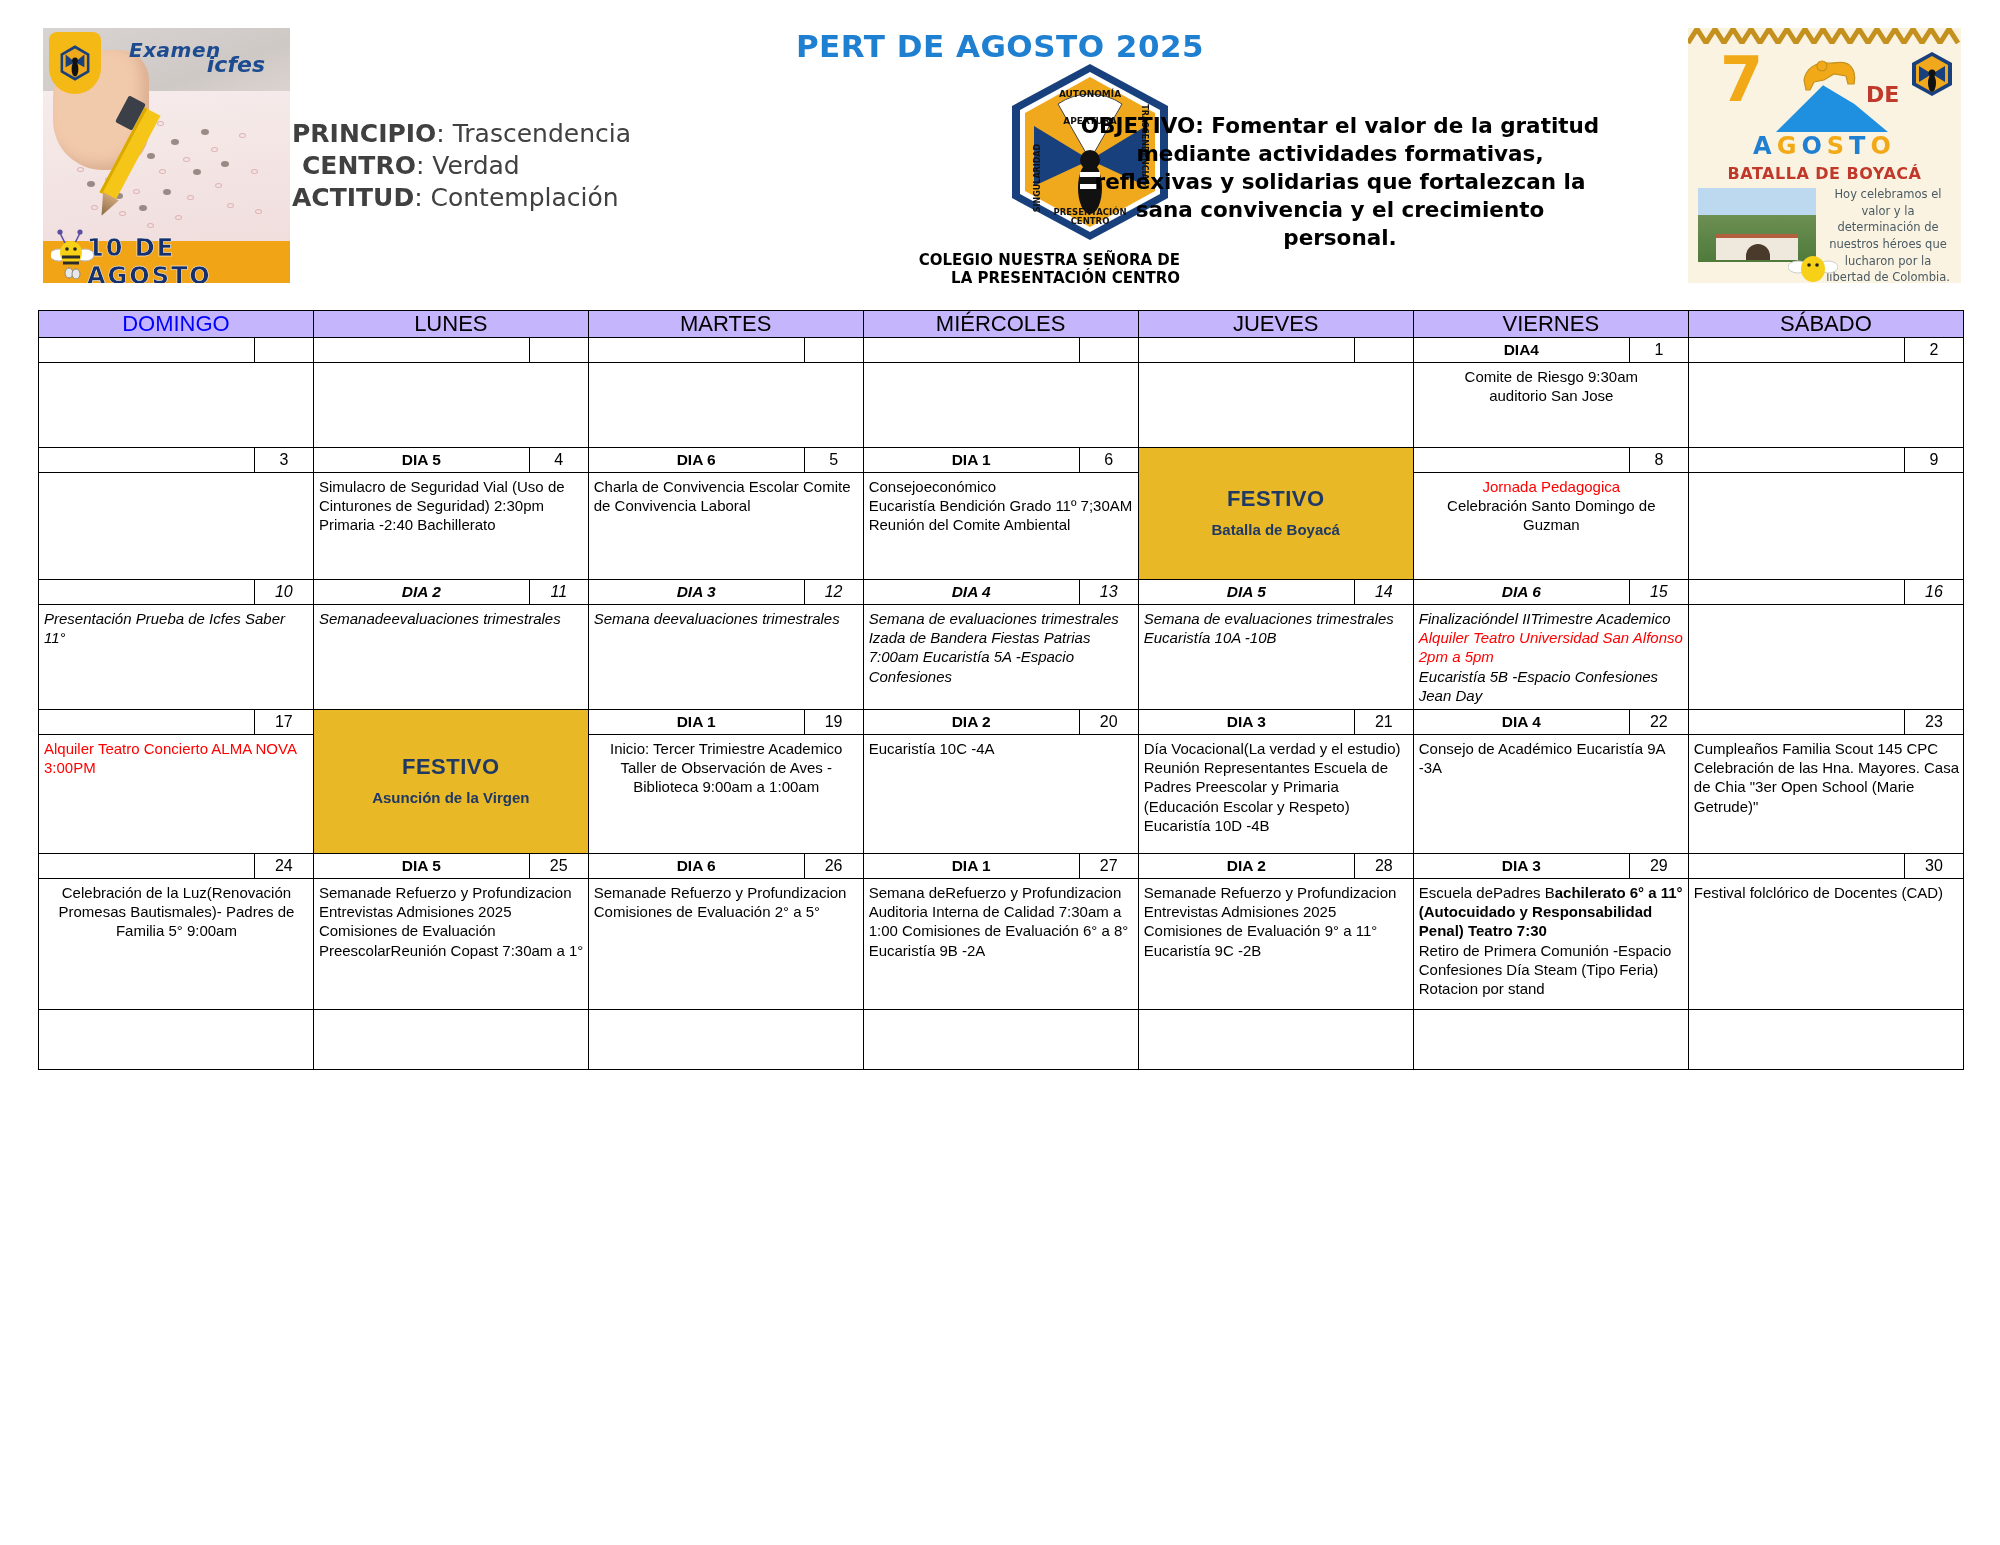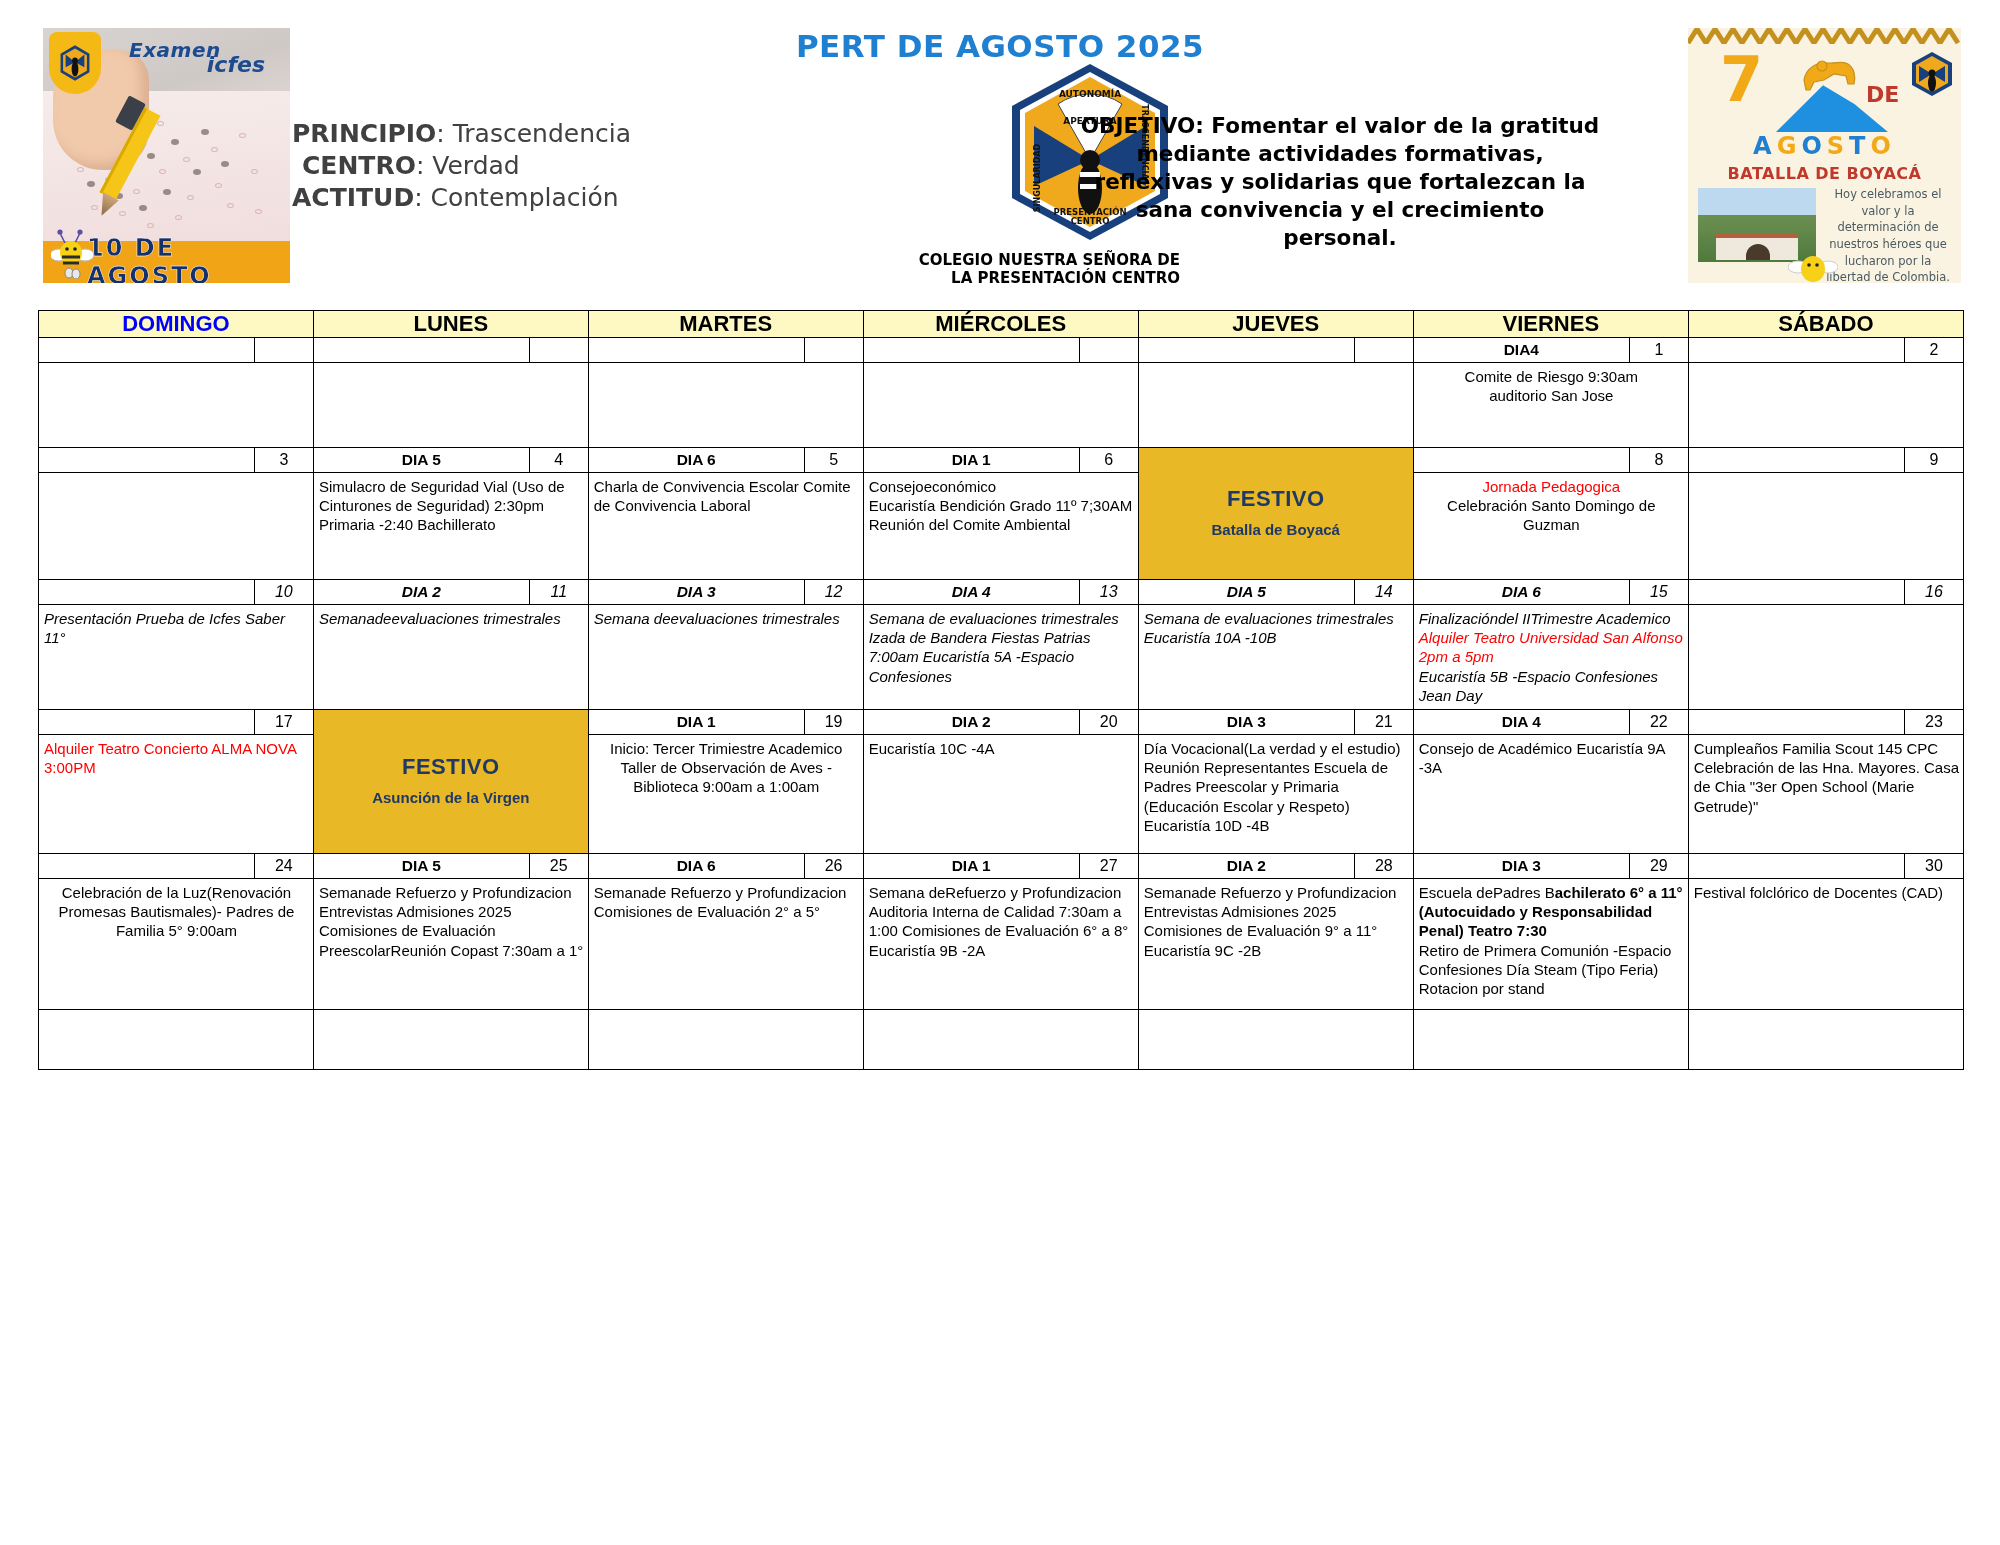--- a/index.html
+++ b/index.html
@@ -176,22 +176,22 @@
     line-height:1.45; text-align:center;
   }
   .pr-logo { position:absolute; right:6px; top:22px; width:46px; height:48px; }
   .pr-bee { position:absolute; left:100px; bottom:-4px; width:50px; height:42px; }
 
   
   .cal { position:absolute; left:38px; top:310px; width:1926px; }
   table.cal-table { width:100%; border-collapse:collapse; table-layout:fixed; }
 
   .cal-table th {
-    background:#fef9c3; border:1.6px solid #000;
-    font-family:"Liberation Sans", sans-serif; font-weight:bold; font-size:22px;
+    background:#c4b5fd; border:1.6px solid #000;
+    font-family:"Liberation Sans", sans-serif; font-weight:normal; font-size:22px;
     height:20px; padding:0; text-align:center; color:#000;
   }
   .cal-table th.sun { color:#0000ff; }
 
   
   td.daycell { border:1.6px solid #000; vertical-align:top; padding:0; }
   .dc {
     display:flex; flex-direction:column; height:100%;
   }
   .dc-top {

